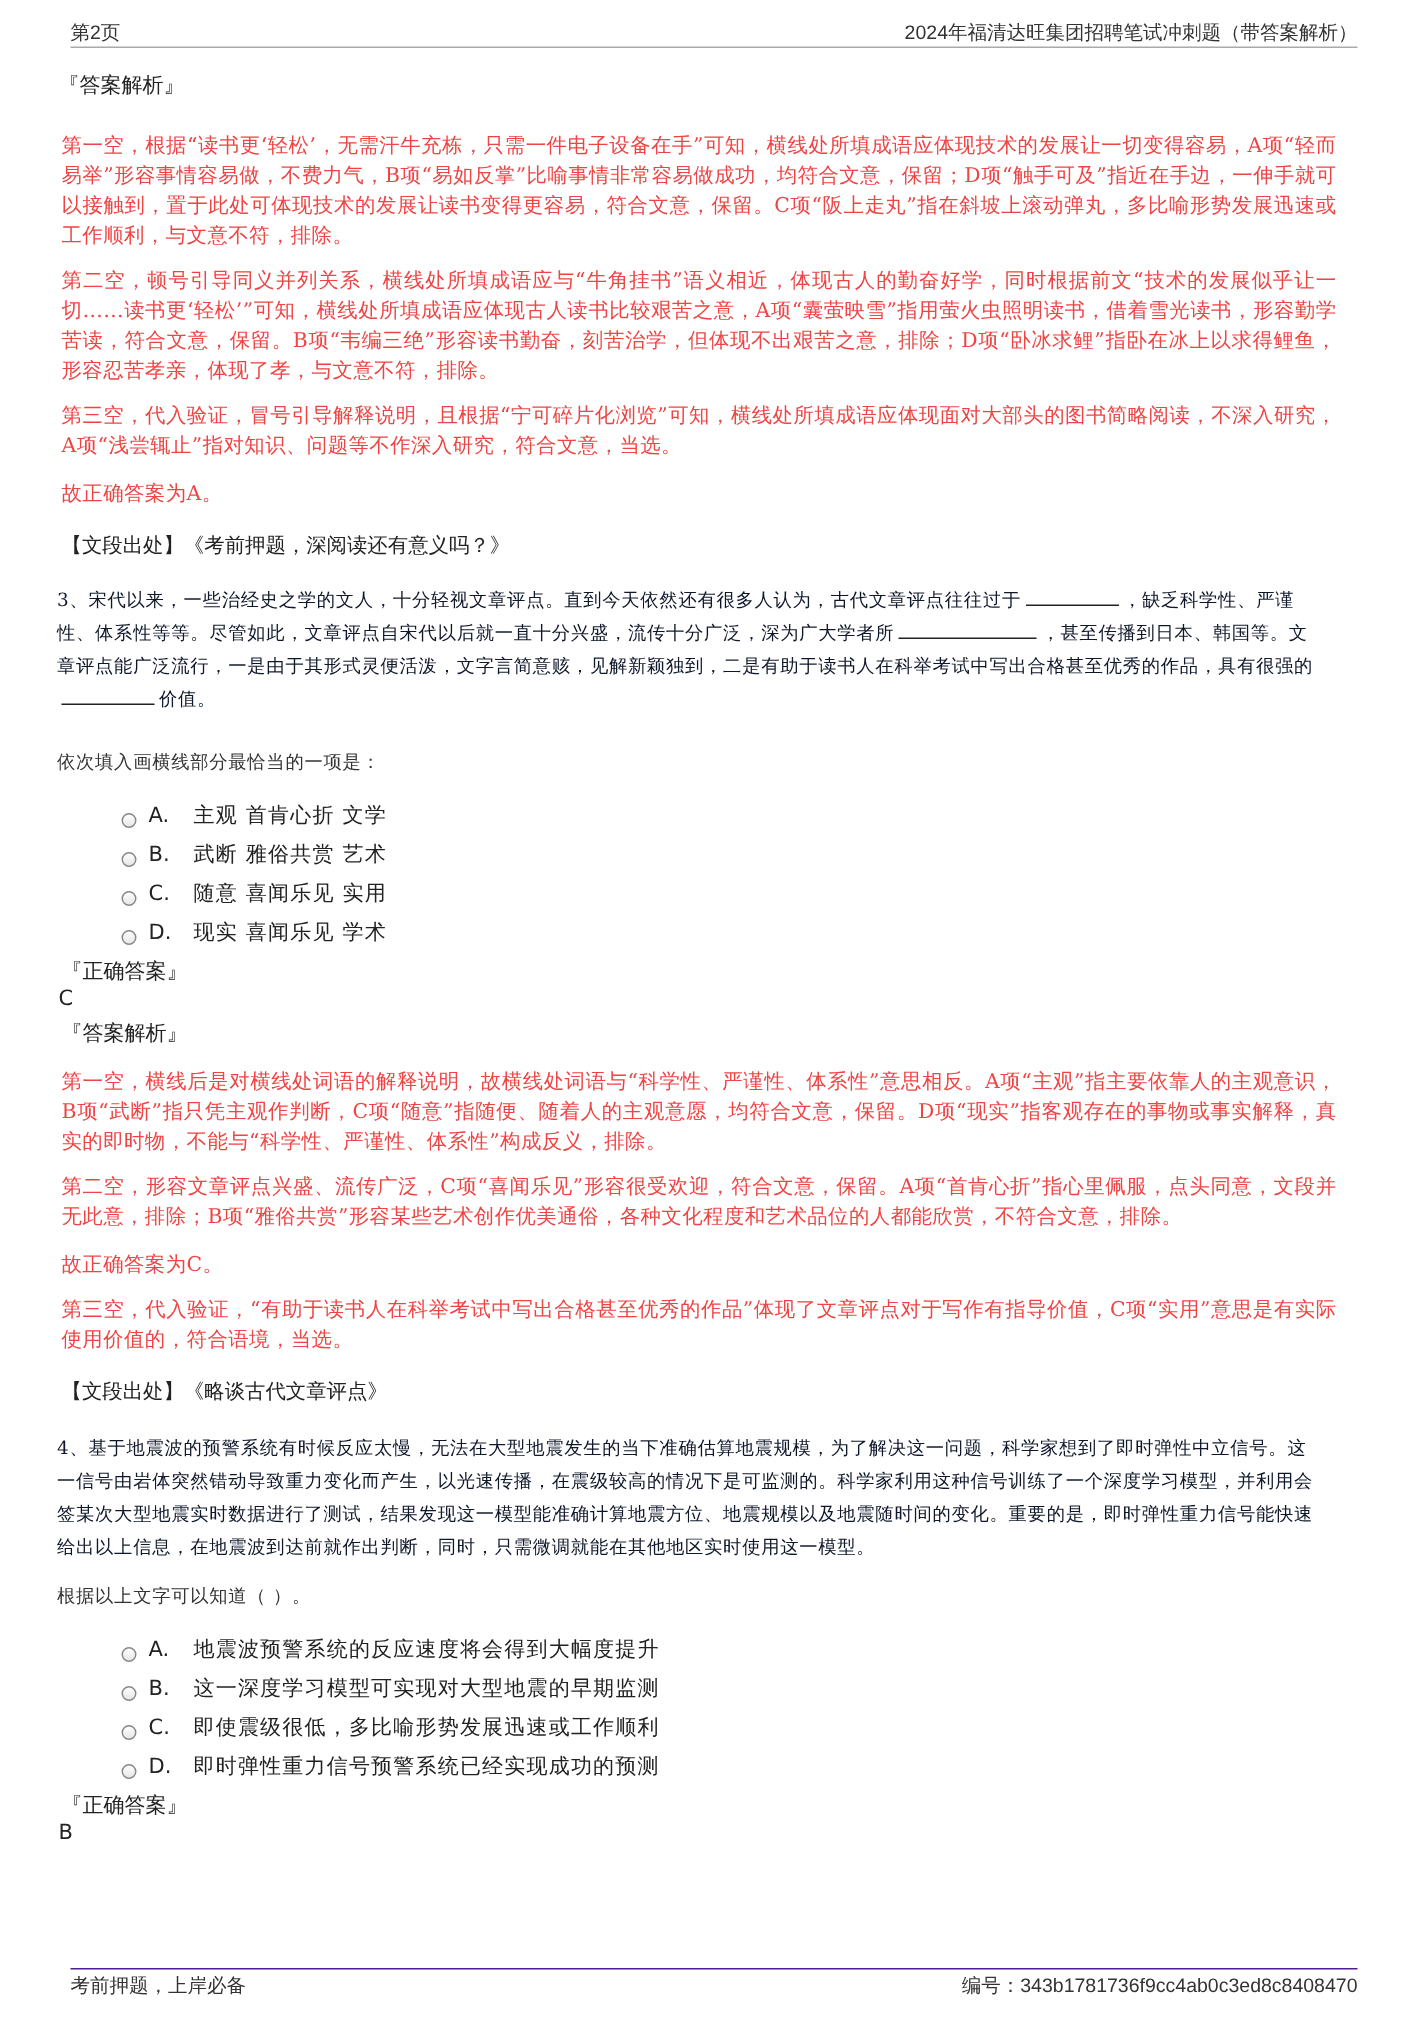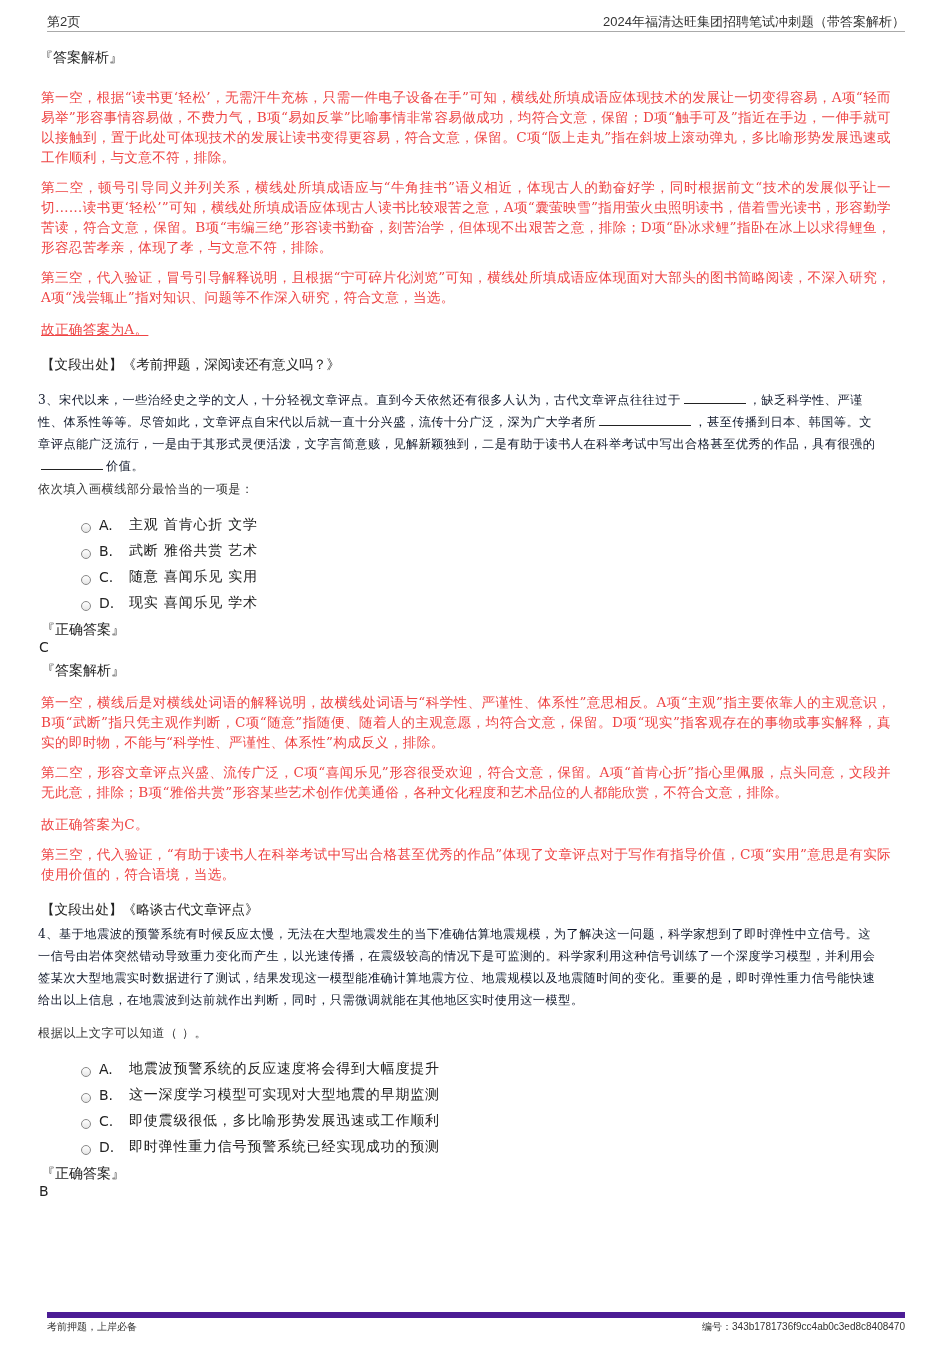--- a/index.html
+++ b/index.html
@@ -12,23 +12,23 @@
   .page-header {
     position: absolute; left: 47px; top: 10px; width: 858px; height: 22px;
     border-bottom: 1px solid #aaa;
     font-family: "Liberation Sans", "DejaVu Sans", sans-serif;
     font-size: 13px; color: #333;
   }
   .page-header .left { position: absolute; left: 0; top: 3px; }
   .page-header .right { position: absolute; right: 0; top: 3px; }
   .page-footer {
     position: absolute; left: 47px; top: 1312px; width: 858px; height: 22px;
-    border-top: 6px solid #4c1d95;
+    border-top: 1px solid #4c1d95;
     font-family: "Liberation Sans", "DejaVu Sans", sans-serif;
-    font-size: 10px; color: #333;
+    font-size: 13px; color: #333;
   }
   .page-footer .left { position: absolute; left: 0; top: 2px; }
   .page-footer .right { position: absolute; right: 0; top: 2px; }
 
   .content { position: absolute; left: 41px; top: 40px; width: 850px; }
 
   .section-label { font-size: 14px; color: #222; line-height: 20px; margin-left: 0px; }
   .para {
     font-family: "DejaVu Serif", "Liberation Serif", serif;
     font-size: 13.6px; line-height: 20px; color: #ef4444; letter-spacing: 0.3px;
@@ -72,31 +72,31 @@
   <span class="right">2024年福清达旺集团招聘笔试冲刺题（带答案解析）</span>
 </div>
 
 <div class="content">
 
   <div style="margin-top:7px;">
     <div class="section-label" style="margin-left:-2px;">『答案解析』</div>
     <p class="para para-block" style="margin-top:20px;">第一空，根据“读书更‘轻松’，无需汗牛充栋，只需一件电子设备在手”可知，横线处所填成语应体现技术的发展让一切变得容易，A项“轻而易举”形容事情容易做，不费力气，B项“易如反掌”比喻事情非常容易做成功，均符合文意，保留；D项“触手可及”指近在手边，一伸手就可以接触到，置于此处可体现技术的发展让读书变得更容易，符合文意，保留。C项“阪上走丸”指在斜坡上滚动弹丸，多比喻形势发展迅速或工作顺利，与文意不符，排除。</p>
     <p class="para para-block" style="margin-top:10px;">第二空，顿号引导同义并列关系，横线处所填成语应与“牛角挂书”语义相近，体现古人的勤奋好学，同时根据前文“技术的发展似乎让一切……读书更‘轻松’”可知，横线处所填成语应体现古人读书比较艰苦之意，A项“囊萤映雪”指用萤火虫照明读书，借着雪光读书，形容勤学苦读，符合文意，保留。B项“韦编三绝”形容读书勤奋，刻苦治学，但体现不出艰苦之意，排除；D项“卧冰求鲤”指卧在冰上以求得鲤鱼，形容忍苦孝亲，体现了孝，与文意不符，排除。</p>
     <p class="para para-block" style="margin-top:10px;">第三空，代入验证，冒号引导解释说明，且根据“宁可碎片化浏览”可知，横线处所填成语应体现面对大部头的图书简略阅读，不深入研究，A项“浅尝辄止”指对知识、问题等不作深入研究，符合文意，当选。</p>
-    <p class="para para-block" style="margin-top:12px;text-decoration:underline;">故正确答案为A。</p>
+    <p class="para para-block" style="margin-top:12px;">故正确答案为A。</p>
     <div class="source" style="margin-top:15px;">
       <span>【文段出处】</span><span>《考前押题，深阅读还有意义吗？》</span>
     </div>
   </div>
 
   <div style="margin-top:15px;">
     <div class="question">
       <span>3、</span><span>宋代以来，一些治经史之学的文人，十分轻视文章评点。直到今天依然还有很多人认为，古代文章评点往往过于</span><span class="blank" style="width:62px;"></span><span>，缺乏科学性、严谨性、体系性等等。尽管如此，文章评点自宋代以后就一直十分兴盛，流传十分广泛，深为广大学者所</span><span class="blank" style="width:92px;"></span><span>，甚至传播到日本、韩国等。文章评点能广泛流行，一是由于其形式灵便活泼，文字言简意赅，见解新颖独到，二是有助于读书人在科举考试中写出合格甚至优秀的作品，具有很强的</span><span class="blank" style="width:62px;"></span><span>价值。</span>
     </div>
-    <div class="prompt" style="margin-top:4px;">依次填入画横线部分最恰当的一项是：</div>
+    <div class="prompt" style="margin-top:23px;">依次填入画横线部分最恰当的一项是：</div>
     <div class="options">
       <label class="option">
           <span class="radio"></span>
           <span class="opt-letter">A.</span>
           <span class="opt-text">主观 首肯心折 文学</span>
         </label>
       <label class="option">
           <span class="radio"></span>
           <span class="opt-letter">B.</span>
           <span class="opt-text">武断 雅俗共赏 艺术</span>
@@ -117,21 +117,21 @@
     <div class="section-label" style="margin-top:4px;">『答案解析』</div>
     <p class="para" style="margin-top:12px;">第一空，横线后是对横线处词语的解释说明，故横线处词语与“科学性、严谨性、体系性”意思相反。A项“主观”指主要依靠人的主观意识，B项“武断”指只凭主观作判断，C项“随意”指随便、随着人的主观意愿，均符合文意，保留。D项“现实”指客观存在的事物或事实解释，真实的即时物，不能与“科学性、严谨性、体系性”构成反义，排除。</p>
     <p class="para" style="margin-top:10px;">第二空，形容文章评点兴盛、流传广泛，C项“喜闻乐见”形容很受欢迎，符合文意，保留。A项“首肯心折”指心里佩服，点头同意，文段并无此意，排除；B项“雅俗共赏”形容某些艺术创作优美通俗，各种文化程度和艺术品位的人都能欣赏，不符合文意，排除。</p>
     <p class="para" style="margin-top:12px;">故正确答案为C。</p>
     <p class="para" style="margin-top:10px;">第三空，代入验证，“有助于读书人在科举考试中写出合格甚至优秀的作品”体现了文章评点对于写作有指导价值，C项“实用”意思是有实际使用价值的，符合语境，当选。</p>
     <div class="source" style="margin-top:15px;">
       <span>【文段出处】</span><span>《略谈古代文章评点》</span>
     </div>
   </div>
 
-  <div style="margin-top:4px;">
+  <div style="margin-top:16px;">
     <div class="question">
       <span>4、</span><span>基于地震波的预警系统有时候反应太慢，无法在大型地震发生的当下准确估算地震规模，为了解决这一问题，科学家想到了即时弹性中立信号。这一信号由岩体突然错动导致重力变化而产生，以光速传播，在震级较高的情况下是可监测的。科学家利用这种信号训练了一个深度学习模型，并利用会签某次大型地震实时数据进行了测试，结果发现这一模型能准确计算地震方位、地震规模以及地震随时间的变化。重要的是，即时弹性重力信号能快速给出以上信息，在地震波到达前就作出判断，同时，只需微调就能在其他地区实时使用这一模型。</span>
     </div>
     <div class="prompt" style="margin-top:14px;">根据以上文字可以知道（ ）。</div>
     <div class="options">
       <label class="option">
           <span class="radio"></span>
           <span class="opt-letter">A.</span>
           <span class="opt-text">地震波预警系统的反应速度将会得到大幅度提升</span>
         </label>

